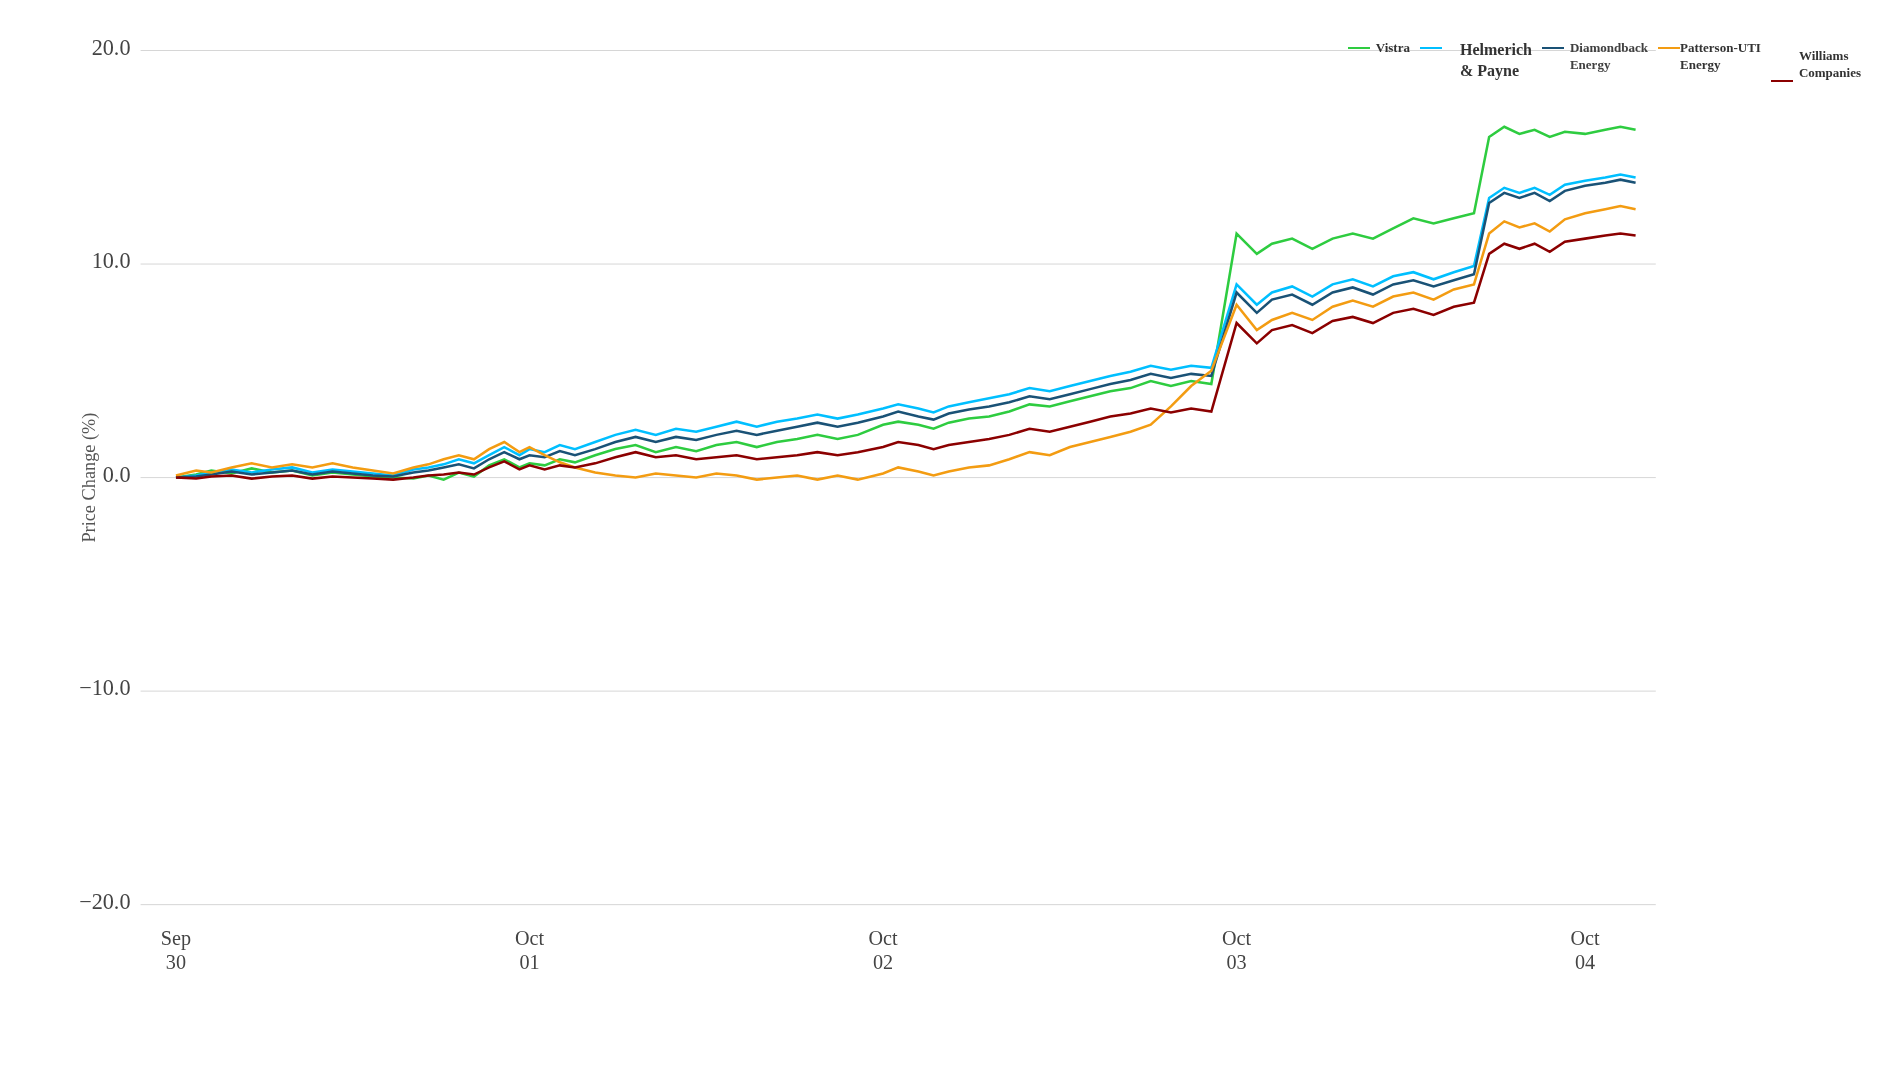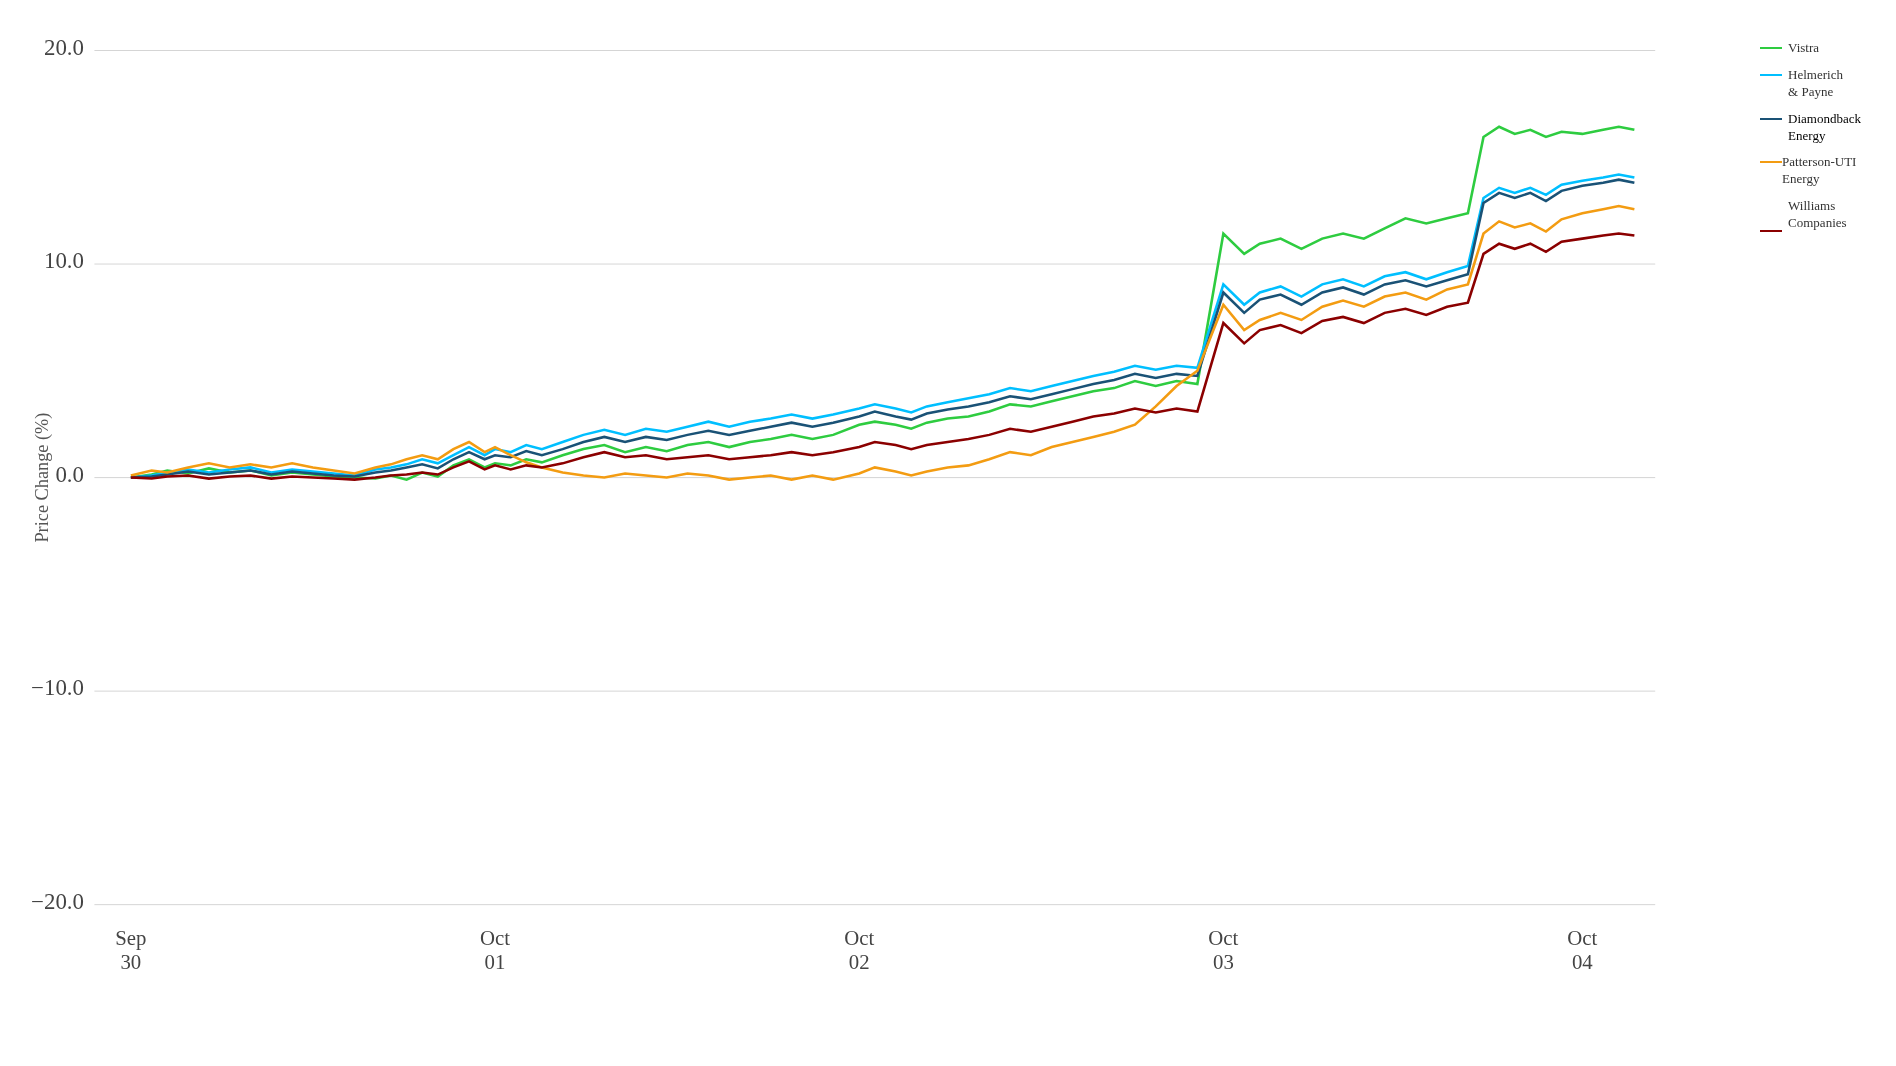--- a/index.html
+++ b/index.html
@@ -7,21 +7,21 @@
       background: #ffffff;
       font-family: 'Georgia', serif;
       width: 1896px;
       height: 1066px;
       overflow: hidden;
     }
     .chart-container {
       width: 1896px;
       height: 1066px;
       position: relative;
-      padding: 20px 220px 80px 32px;
+      padding: 20px 220px 80px 80px;
     }
     .chart-area {
       position: relative;
       width: 100%;
       height: 100%;
     }
     svg.main-chart {
       width: 100%;
       height: 100%;
     }
@@ -467,35 +467,35 @@
           1455,228
           1470,218
           1490,215
           1510,212
           1525,210
           1540,212
         "></polyline>
     </svg>
 
     
-    <div style="position:absolute; right:-185px; top:20px; display:flex; flex-direction:column; gap:10px;">
+    <div style="position:absolute; right:-185px; top:20px; display:flex; gap:10px;font-weight:bold;">
 
       <div style="display:flex; align-items:flex-start; gap:6px;">
         <div style="width:22px; height:2px; background:#2ecc40; margin-top:7px; flex-shrink:0;"></div>
         <span style="font-size:13px; color:#333; font-family:Georgia,serif; line-height:1.3;">Vistra</span>
       </div>
 
       <div style="display:flex; align-items:flex-start; gap:6px;">
         <div style="width:22px; height:2px; background:#00bfff; margin-top:7px; flex-shrink:0;"></div>
-        <span style="font-size:13px; color:#333; font-family:Georgia,serif; line-height:1.3;">Helmerich<br>&amp; Payne</span>
+        <span style="font-size:16px; color:#333; font-family:Georgia,serif; line-height:1.3;margin-left:12px;">Helmerich<br>&amp; Payne</span>
       </div>
 
       <div style="display:flex; align-items:flex-start; gap:6px;">
         <div style="width:22px; height:2px; background:#1a5276; margin-top:7px; flex-shrink:0;"></div>
-        <span style="font-size:13px; color:#000000; font-family:Georgia,serif; line-height:1.3;">Diamondback<br>Energy</span>
+        <span style="font-size:13px; color:#404040; font-family:Georgia,serif; line-height:1.3;">Diamondback<br>Energy</span>
       </div>
 
       <div style="display:flex; align-items:flex-start; ">
         <div style="width:22px; height:2px; background:#f39c12; margin-top:7px; flex-shrink:0;"></div>
         <span style="font-size:13px; color:#333; font-family:Georgia,serif; line-height:1.3;">Patterson-UTI<br>Energy</span>
       </div>
 
       <div style="display:flex; align-items:flex-end; gap:6px;">
         <div style="width:22px; height:2px; background:#8b0000; margin-top:7px; flex-shrink:0;"></div>
         <span style="font-size:13px; color:#333; font-family:Georgia,serif; line-height:1.3;">Williams<br>Companies</span>

